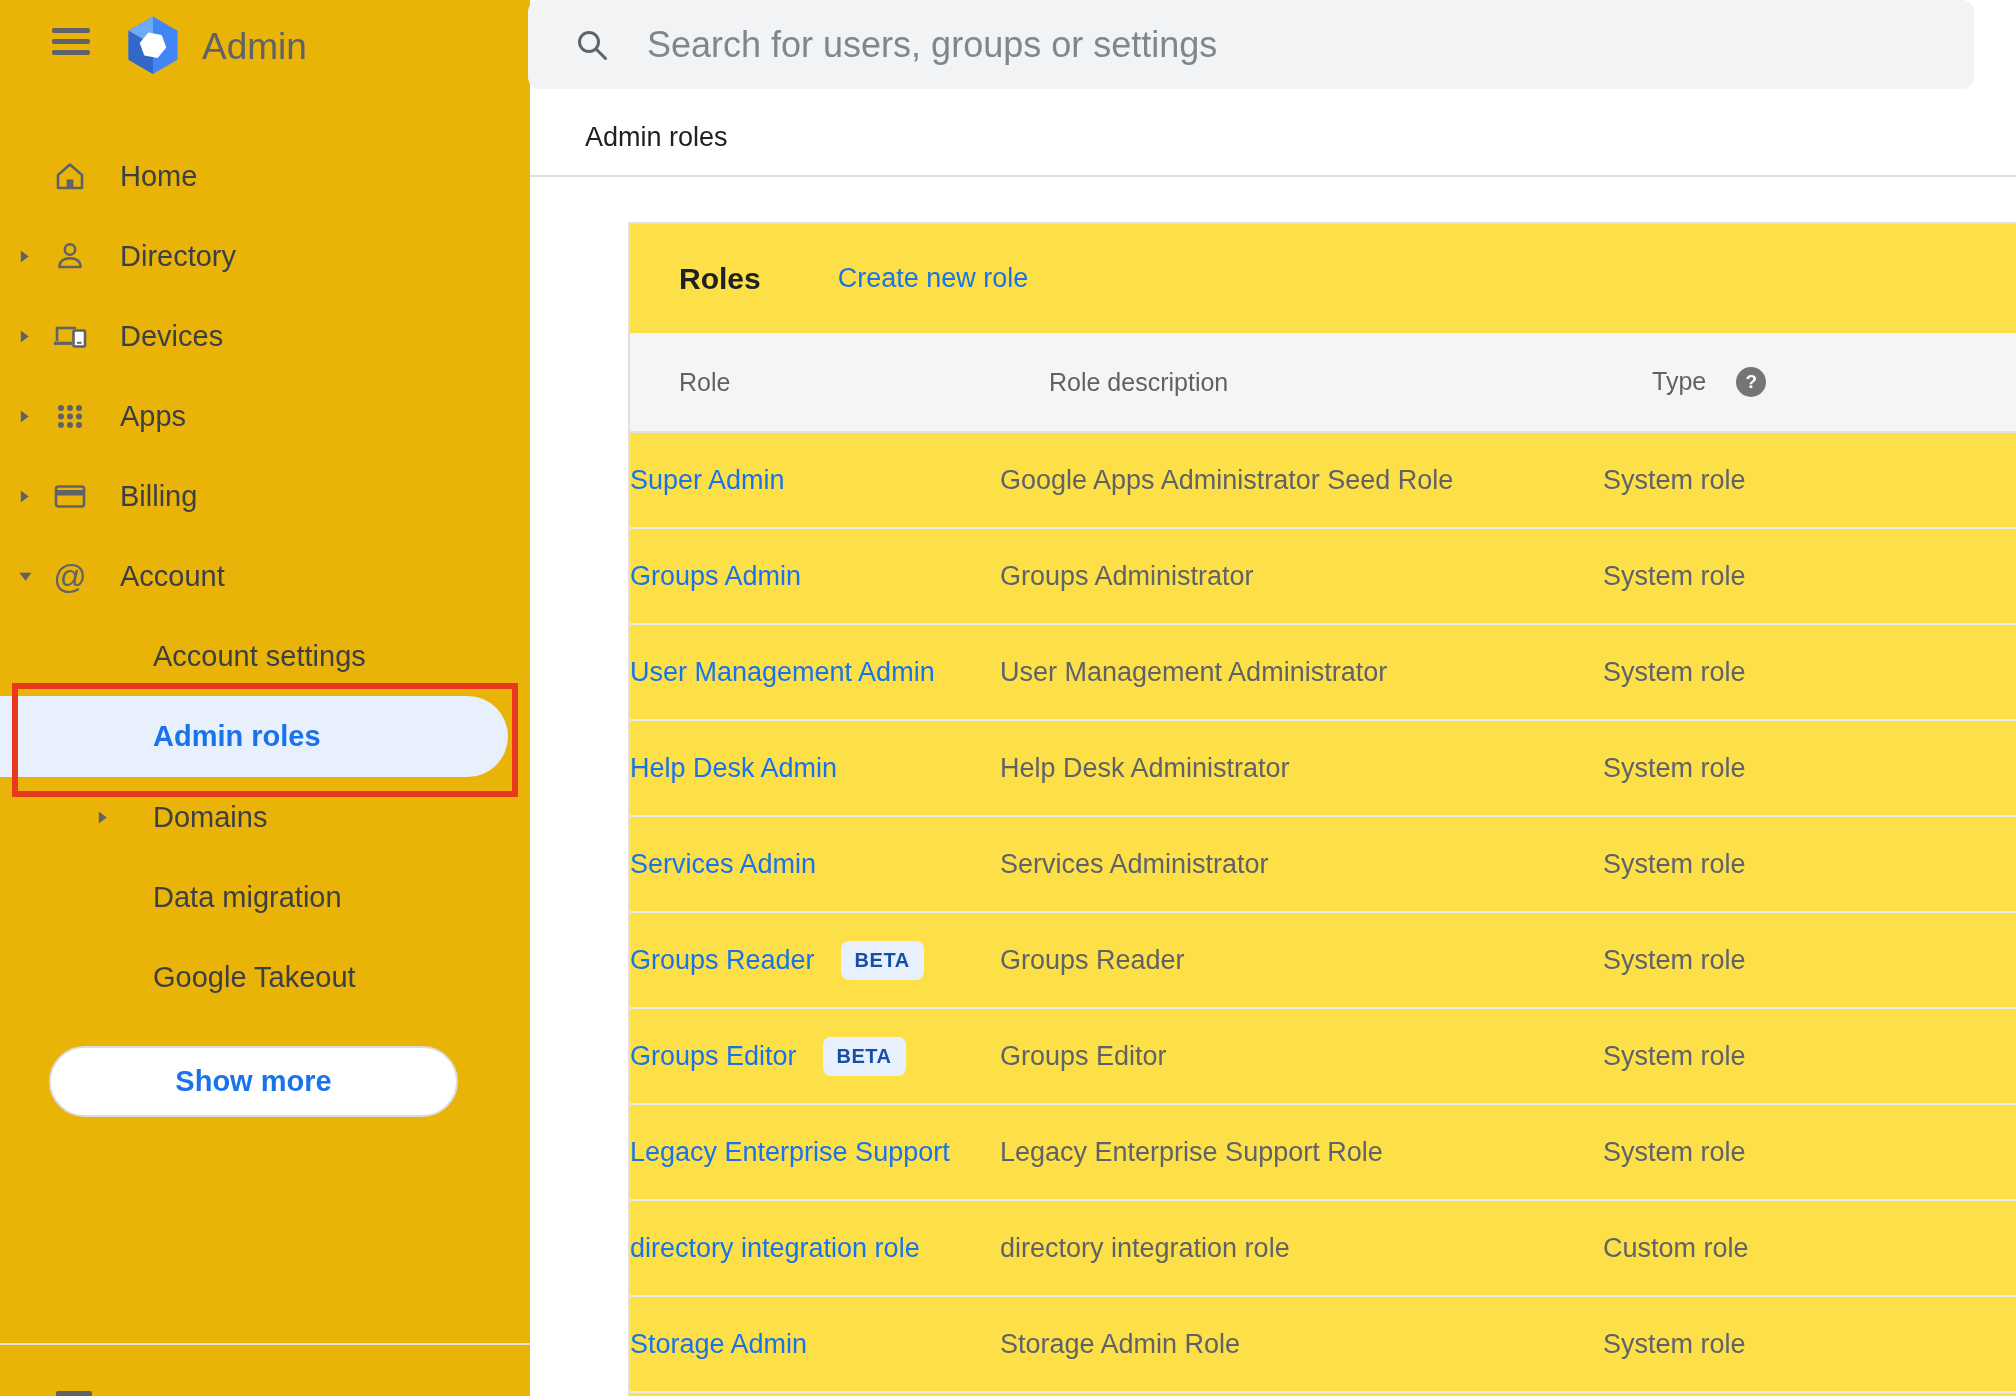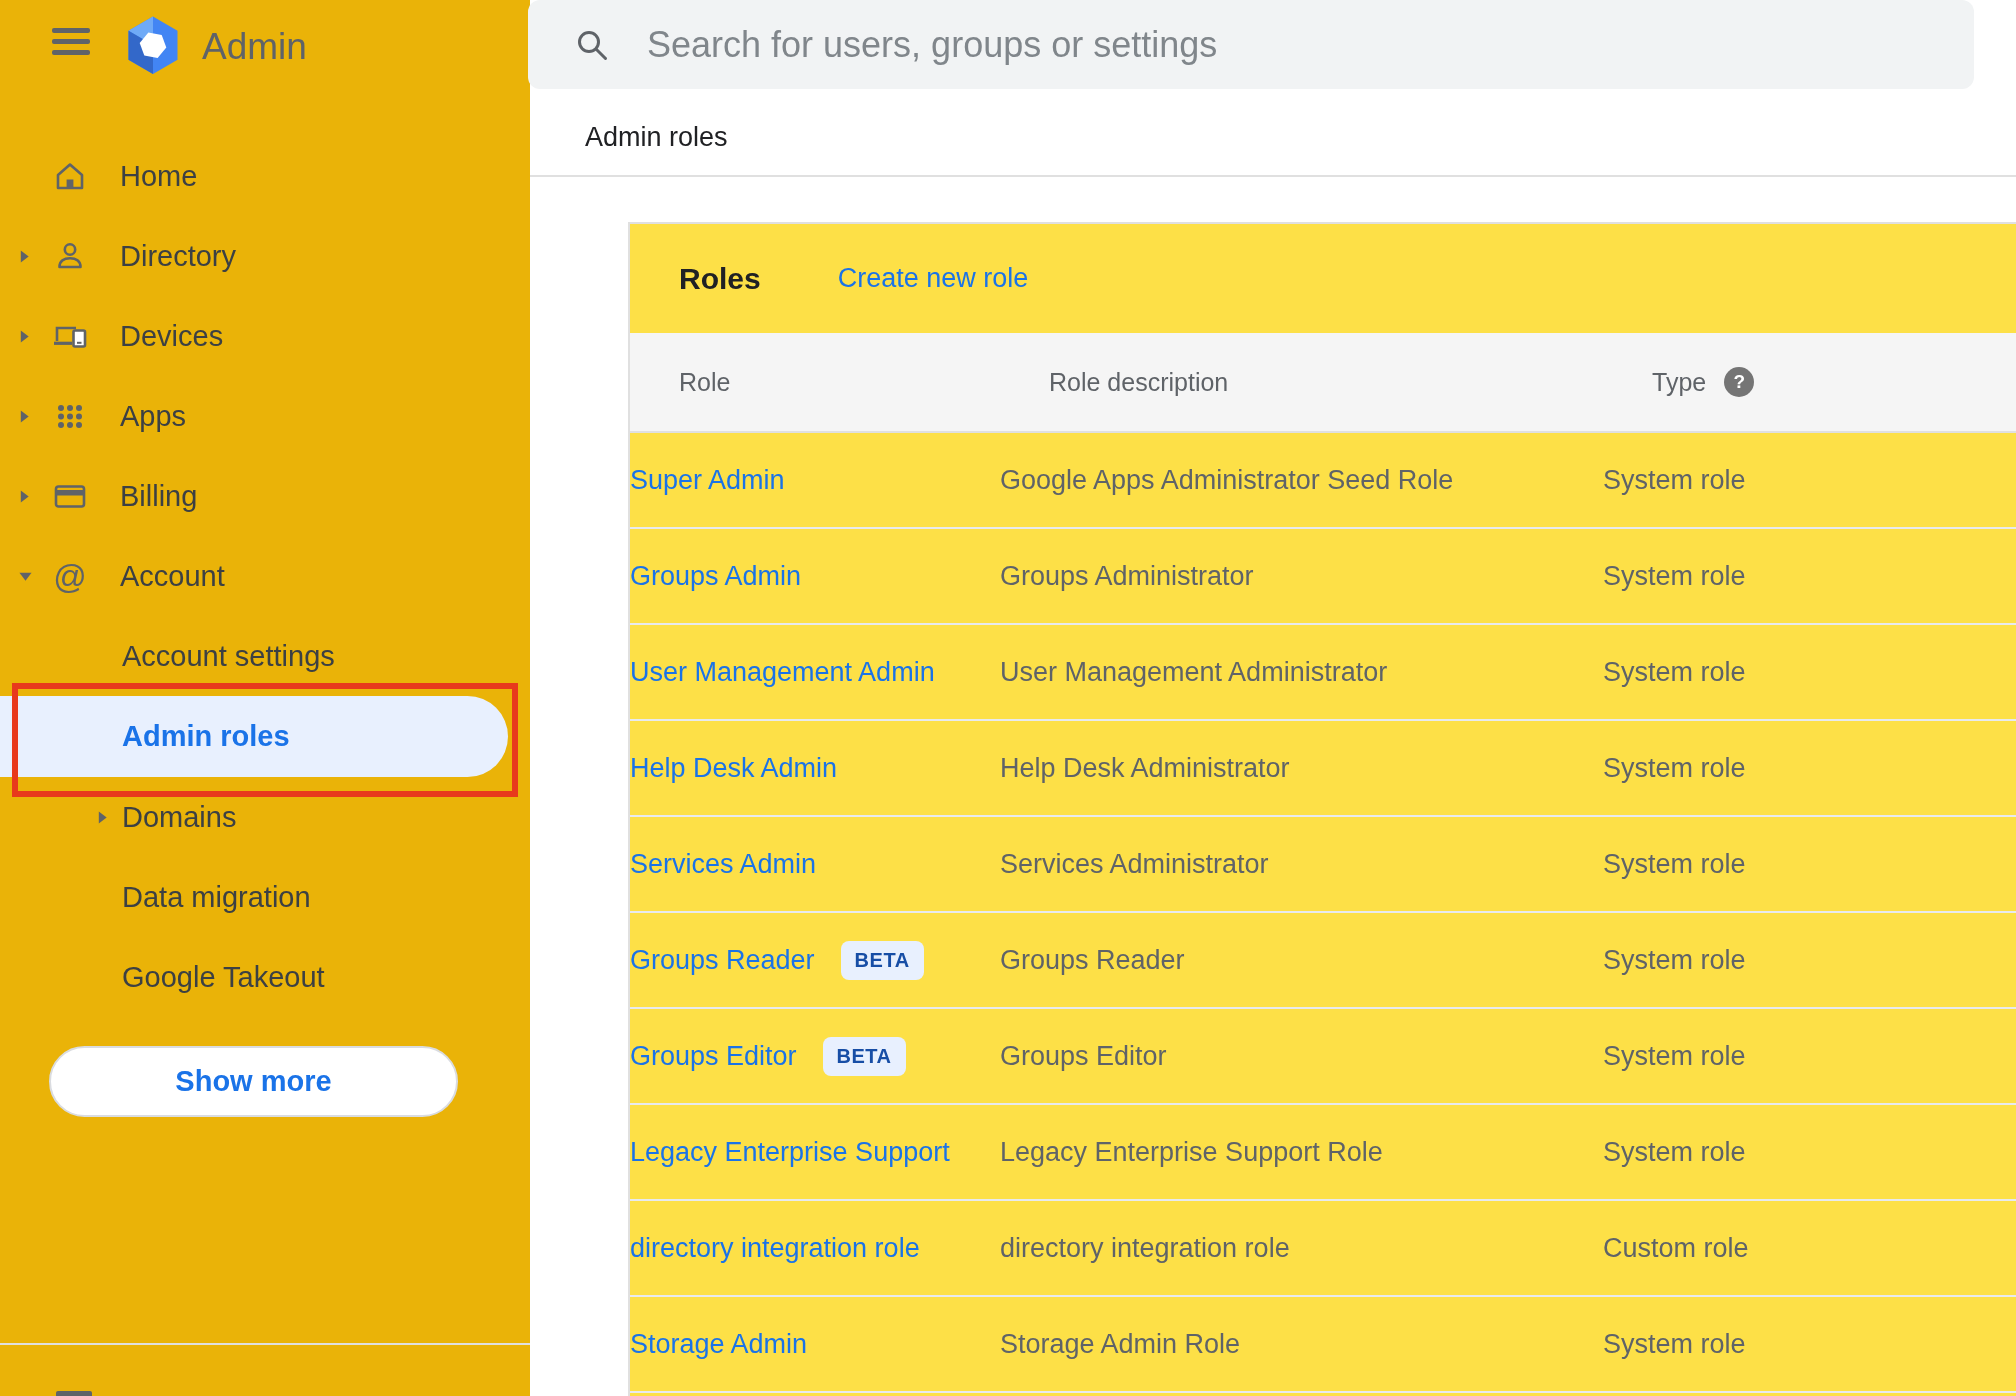--- a/index.html
+++ b/index.html
@@ -22,21 +22,21 @@
   .logo{position:absolute;left:128px;top:16px;}
   .brand-name{position:absolute;left:202px;top:26px;font-size:37px;color:var(--icon);}
 
   .nav{position:absolute;left:0;top:136px;width:530px;}
   .nav-item{height:80px;display:flex;align-items:center;padding-left:18px;cursor:pointer;}
   .chev{width:18px;display:inline-flex;justify-content:flex-start;align-items:center;color:var(--icon);}
   .nicon{width:36px;height:36px;margin-left:16px;display:inline-flex;align-items:center;justify-content:center;color:var(--icon);}
   .nlabel{margin-left:32px;font-size:29px;color:var(--sidebar-text);}
 
   .sub-item{height:80px;display:flex;align-items:center;padding-left:122px;cursor:pointer;}
-  .sub-item .sub-label{font-size:29px;color:var(--sidebar-text);}
+  .sub-item .sub-label{font-size:29px;color:var(--sidebar-text);margin-left:31px;}
   .sub-item.selected{height:81px;width:508px;background:var(--selected-bg);border-radius:0 41px 41px 0;}
   .sub-item.selected .sub-label{color:var(--accent);font-weight:600;}
   .sub-item.has-chev{padding-left:96px;}
   .sub-chev{width:16px;margin-right:10px;display:inline-flex;color:var(--icon);}
 
   .annotation{position:absolute;left:12px;top:683px;width:506px;height:114px;border:6px solid var(--annotation);pointer-events:none;}
 
   .show-more{position:absolute;left:49px;top:1046px;width:409px;height:71px;border:2px solid var(--pill-border);border-radius:36px;background:#fff;color:var(--accent);font-size:29px;font-weight:600;font-family:"Liberation Sans",sans-serif;display:flex;align-items:center;justify-content:center;cursor:pointer;}
   .sidebar-bottom-divider{position:absolute;left:0;top:1343px;width:530px;height:2px;background:var(--border);}
   .partial-icon{position:absolute;left:56px;top:1391px;width:36px;height:5px;background:var(--icon);border-radius:2px 2px 0 0;}
@@ -48,21 +48,21 @@
   .breadcrumb{position:absolute;left:585px;top:122px;font-size:27px;color:var(--text-dark);}
   .topbar-divider{position:absolute;left:530px;top:175px;right:0;height:2px;background:var(--border);}
 
   
   .panel{position:absolute;left:628px;top:222px;width:1388px;height:1174px;background:#fde047;border-left:2px solid var(--border);border-top:2px solid var(--border);}
   .panel-head{height:109px;display:flex;align-items:center;padding-left:49px;}
   .panel-title{font-size:30px;font-weight:700;color:var(--text-dark);}
   .create-link{margin-left:77px;font-size:27px;color:var(--accent);text-decoration:none;cursor:pointer;}
   .thead{height:100px;background:var(--header-bg);display:grid;grid-template-columns:370px 603px 1fr;align-items:center;padding-left:49px;border-bottom:2px solid var(--border);}
   .thead .hcell{font-size:25px;color:var(--text-gray);}
-  .type-head{display:flex;align-items:center;gap:18px;}
+  .type-head{display:flex;gap:30px;}
   .help{width:30px;height:30px;border-radius:50%;background:var(--help-bg);color:#fff;font-size:19px;font-weight:700;display:inline-flex;align-items:center;justify-content:center;cursor:pointer;}
   .trow{height:96px;display:grid;grid-template-columns:370px 603px 1fr;align-items:center;border-bottom:2px solid var(--divider);}
   .cell-role{display:flex;align-items:center;}
   .role-link{font-size:27px;color:var(--accent);text-decoration:none;cursor:pointer;white-space:nowrap;}
   .beta{margin-left:26px;background:var(--beta-bg);color:var(--beta-text);font-size:20px;font-weight:700;letter-spacing:0.5px;padding:8px 14px;border-radius:8px;}
   .cell-desc,.cell-type{font-size:27px;color:var(--text-gray);white-space:nowrap;}
 </style>
 </head>
 <body>
 

